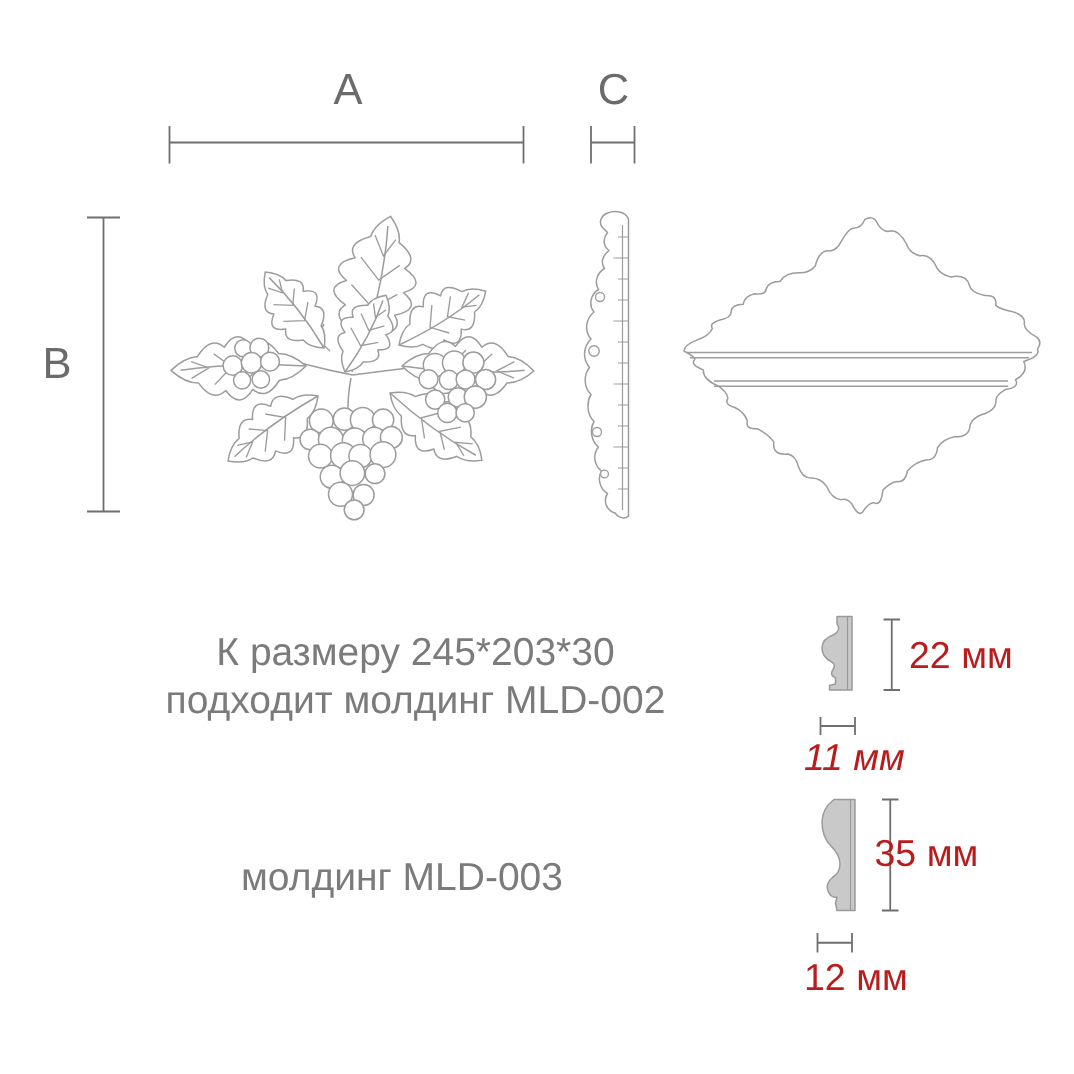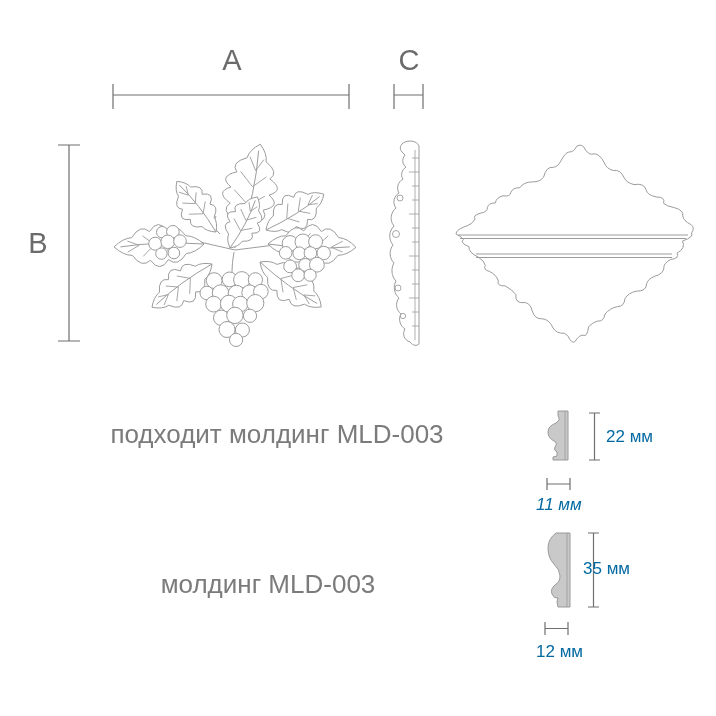--- a/index.html
+++ b/index.html
@@ -1,21 +1,21 @@
 <!DOCTYPE html>
 <html><head>
 <meta charset="utf-8">
 <style>
   html,body{margin:0;padding:0;background:#fff;}
   #canvas{position:relative;width:716px;height:716px;background:#ffffff;overflow:hidden;
           font-family:"Liberation Sans","DejaVu Sans",sans-serif;}
   .abs{position:absolute;}
   .dim-letter{font-size:29px;color:#6b6b6b;text-align:center;line-height:1;}
   .note{width:430px;text-align:center;font-size:26px;color:#7b7b7b;line-height:32px;}
-  .mm-label{font-size:17px;color:#0369a1;line-height:24px;white-space:nowrap;}
+  .mm-label{font-size:25px;color:#b91c1c;line-height:24px;white-space:nowrap;}
   svg{display:block;}
 </style>
 </head>
 <body>
 
 <div id="canvas">
 
   <div class="abs dim-letter" style="left:216px;top:46px;width:32px;">A</div>
   <div class="abs dim-letter" style="left:393px;top:46px;width:32px;">C</div>
   <div class="abs dim-letter" style="left:25px;top:229px;width:26px;">B</div>
@@ -144,19 +144,20 @@
     <path d="M24,2 L10,2 Q2,8 2,17 Q2,27 8,33 Q14,39 14,45 Q14,51 9,54 Q4,58 6,63 Q8,68 12,67 L11,71 L12,76 L24,76 Z" fill="#c9c9c9" stroke="#9a9a9a" stroke-width="1" stroke-linejoin="round"></path>
     <path d="M21,2 L21,76" fill="none" stroke="#9a9a9a" stroke-width="0.8"></path>
   </svg>
 
   <div class="abs mm-label" style="left:606px;top:425px;">22 мм</div>
   <div class="abs mm-label" style="left:536px;top:493px;font-style:italic;">11 мм</div>
   <div class="abs mm-label" style="left:583px;top:557px;">35 мм</div>
   <div class="abs mm-label" style="left:536px;top:640px;">12 мм</div>
 
   <div class="abs note" style="left:62px;top:418px;">
-    <div>подходит молдинг MLD-003</div>
+    <div>К размеру 245*203*30</div>
+    <div>подходит молдинг MLD-002</div>
   </div>
   <div class="abs note" style="left:53px;top:568px;">
     <div>молдинг MLD-003</div>
   </div>
 
 </div>
 
 </body></html>

